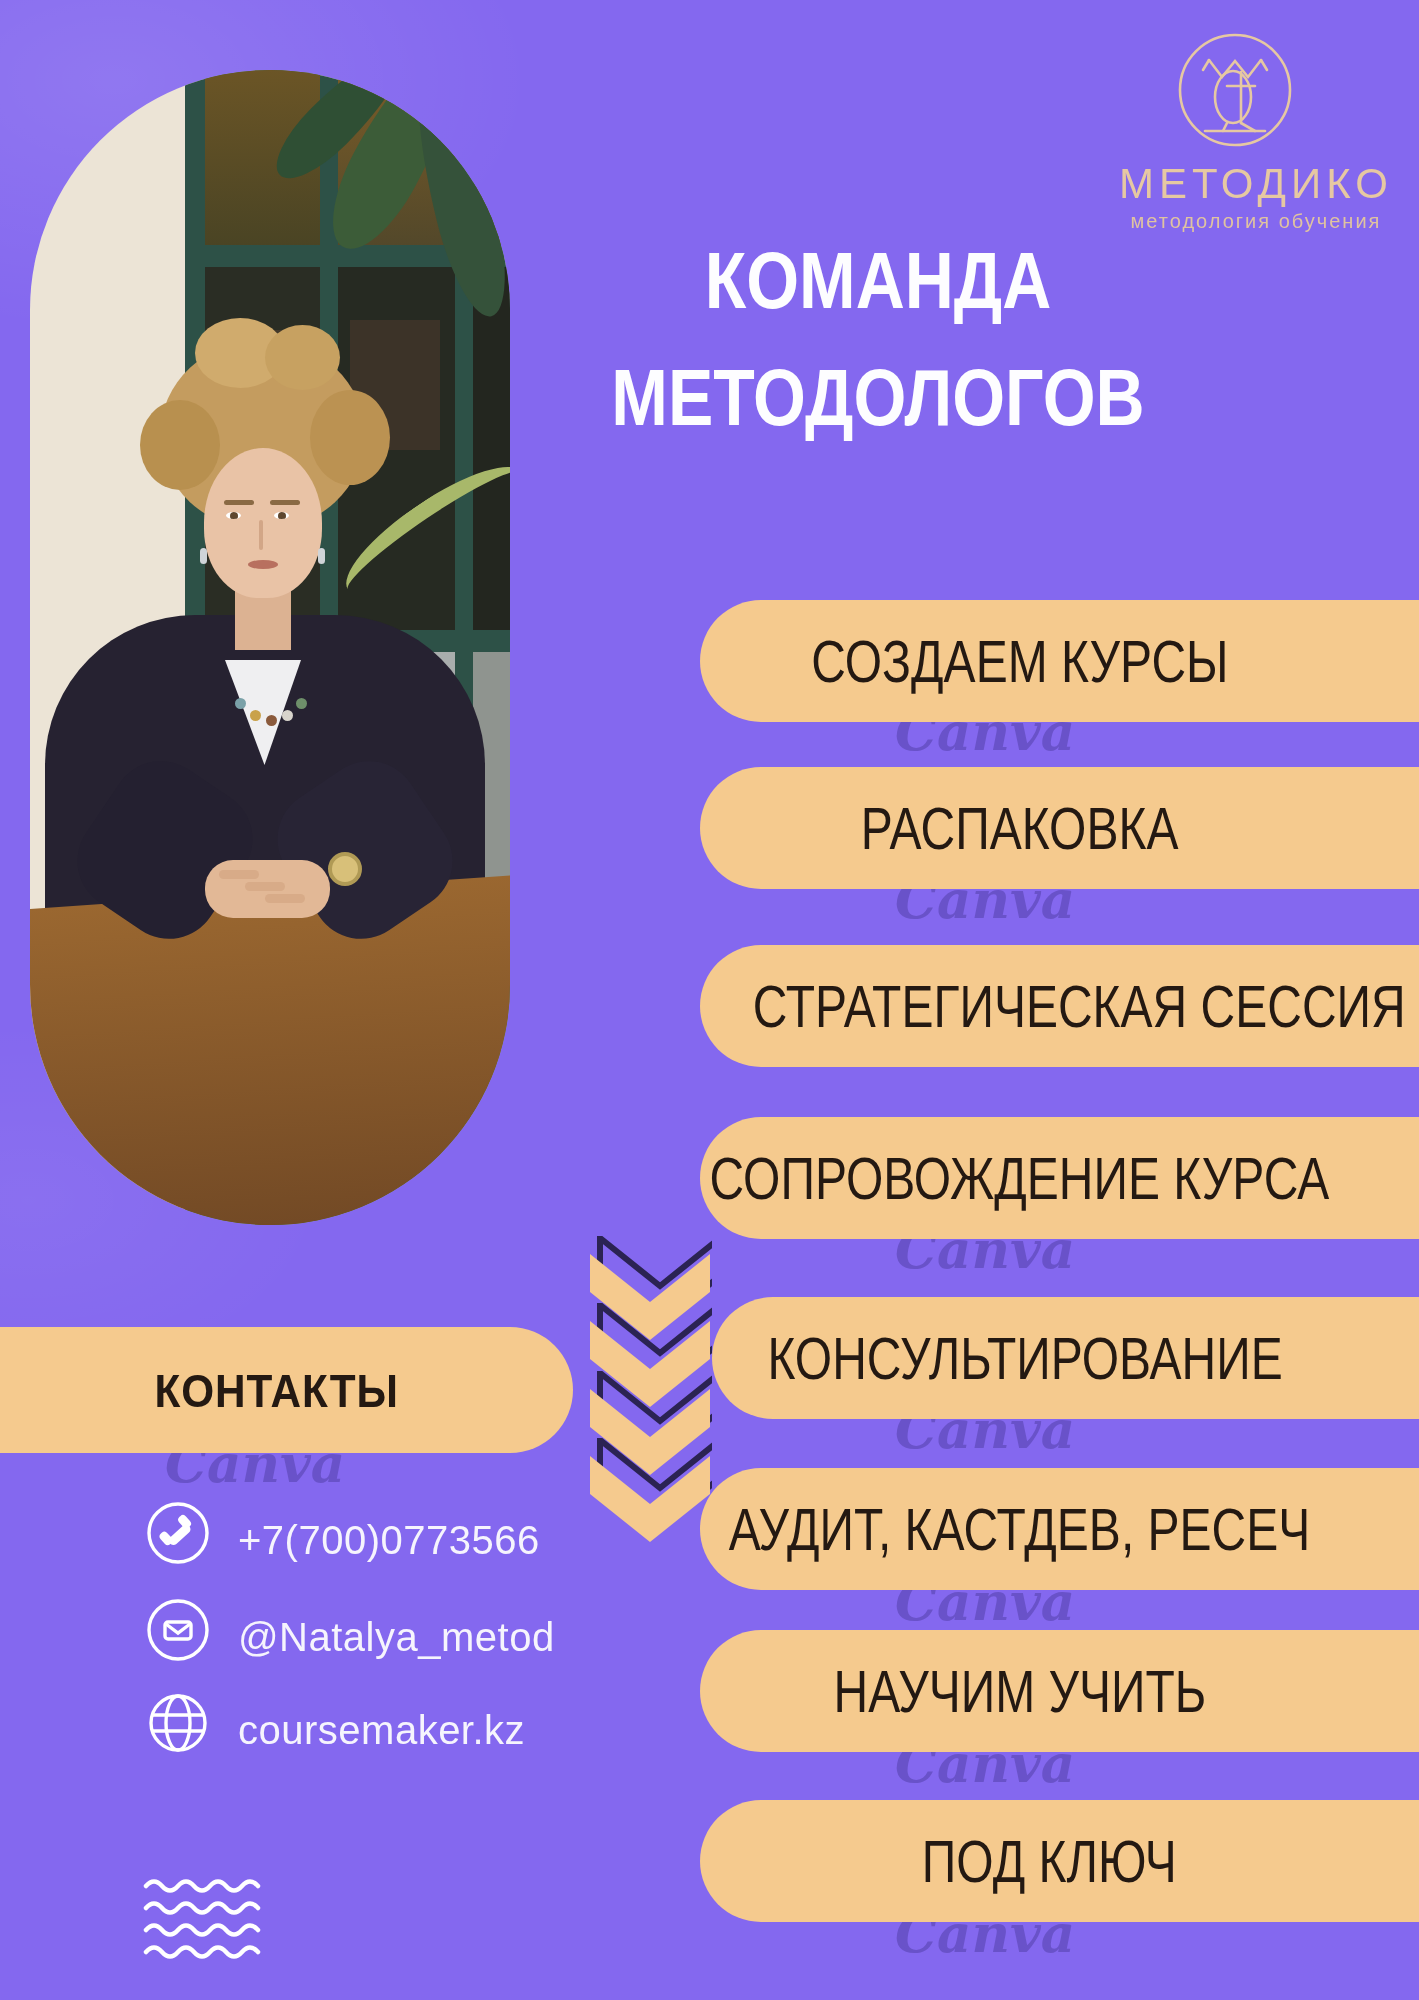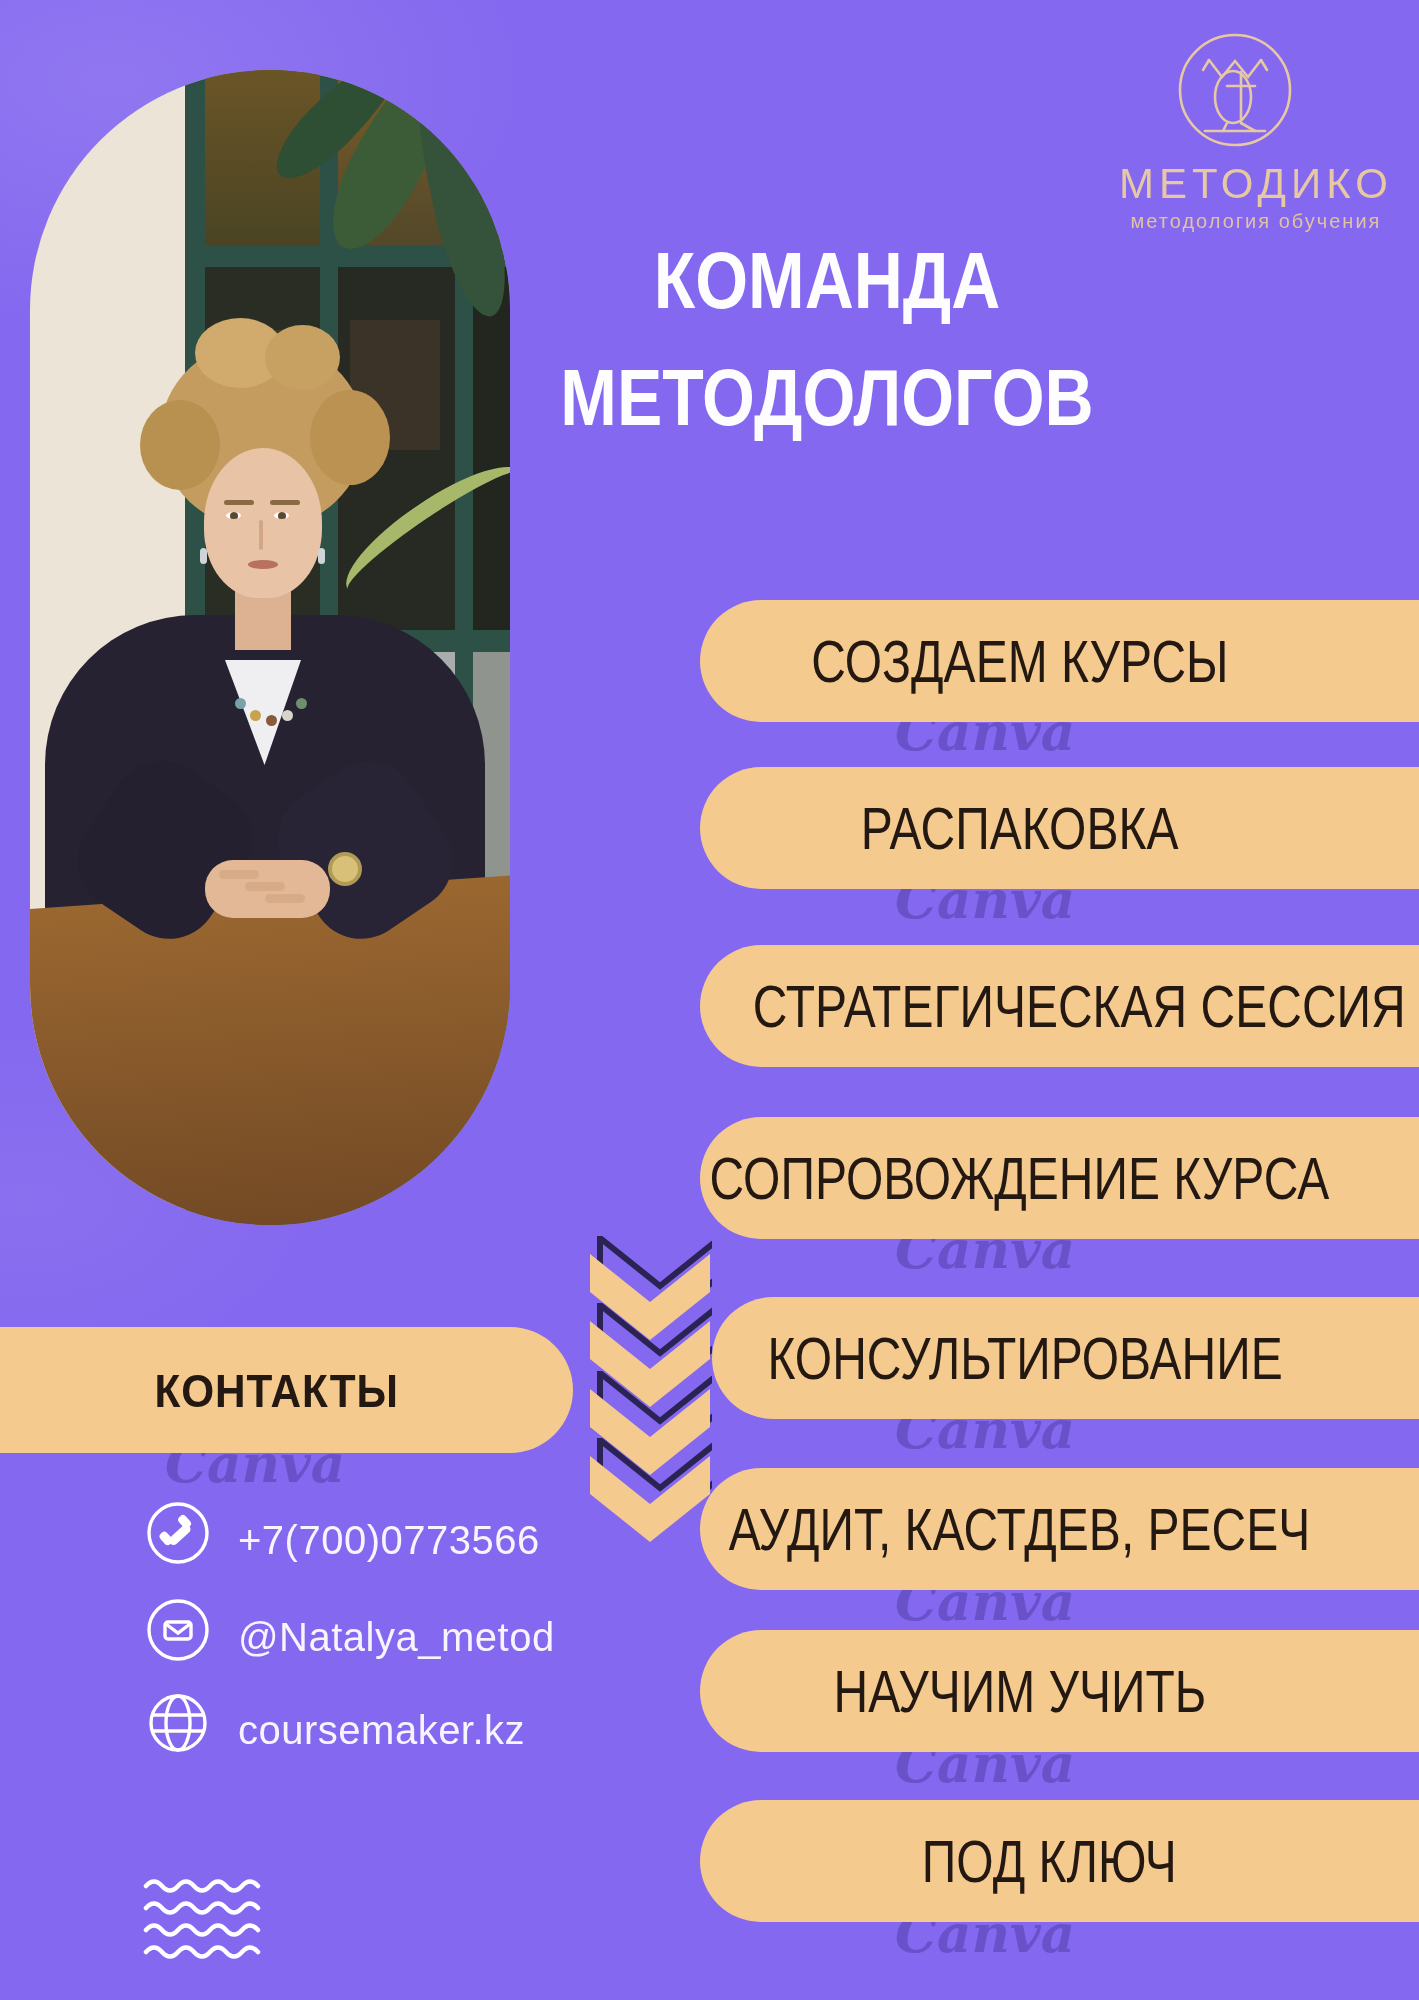--- a/index.html
+++ b/index.html
@@ -12,21 +12,21 @@
       #8468ef;
   }
   
   .logo{position:absolute;left:1175px;top:30px;width:120px;height:120px;}
   .logo svg{stroke:#e6c8a2;fill:none;stroke-width:2.6;stroke-linecap:round;}
   .brand-name{position:absolute;left:1106px;top:160px;width:300px;text-align:center;
     color:#e6c8a2;font-size:42px;letter-spacing:5px;font-weight:400;}
   .brand-tagline{position:absolute;left:1106px;top:210px;width:300px;text-align:center;
     color:#e0c3a0;font-size:20px;letter-spacing:2px;}
   
-  .title{position:absolute;left:827px;top:222px;transform:translateX(-50%);
+  .title{position:absolute;left:878px;top:222px;transform:translateX(-50%);
     color:#fdfdff;font-weight:700;font-size:79px;line-height:117px;text-align:center;white-space:nowrap;}
   .title .tline{transform:scaleX(.86);transform-origin:center;}
   
   .photo{position:absolute;left:30px;top:70px;width:480px;height:1155px;border-radius:240px;
     overflow:hidden;background:#ece4d6;}
   .photo *{position:absolute;}
   .ph-window{left:155px;top:0;width:325px;height:1155px;background:#2d5147;}
   .ph-pane-t1{left:175px;top:0;width:115px;height:175px;background:linear-gradient(#6b5526,#4a4424);}
   .ph-pane-t2{left:308px;top:0;width:117px;height:175px;background:linear-gradient(#7a5c28,#53482a);}
   .ph-pane-t3{left:443px;top:0;width:37px;height:175px;background:#5f5026;}

